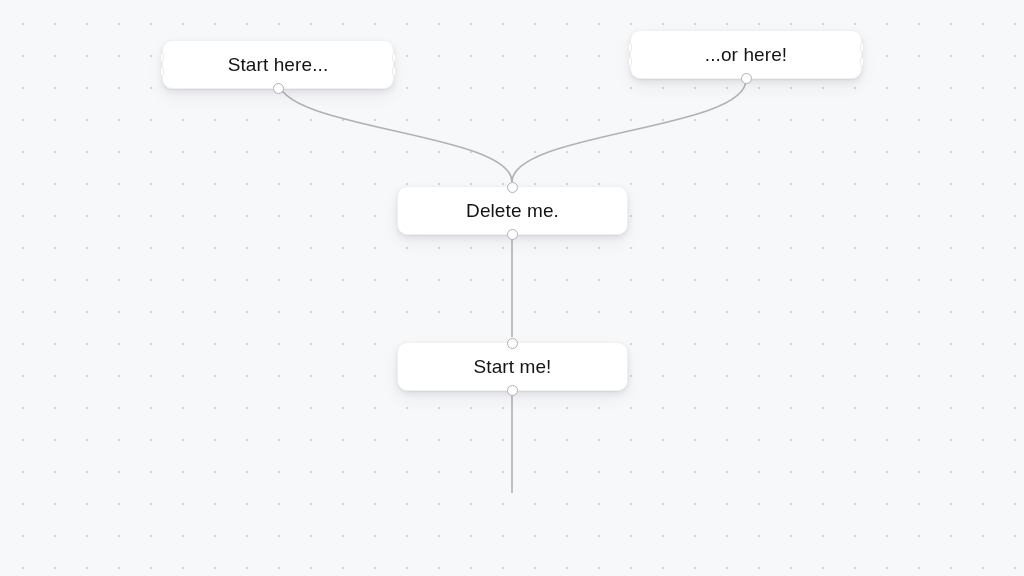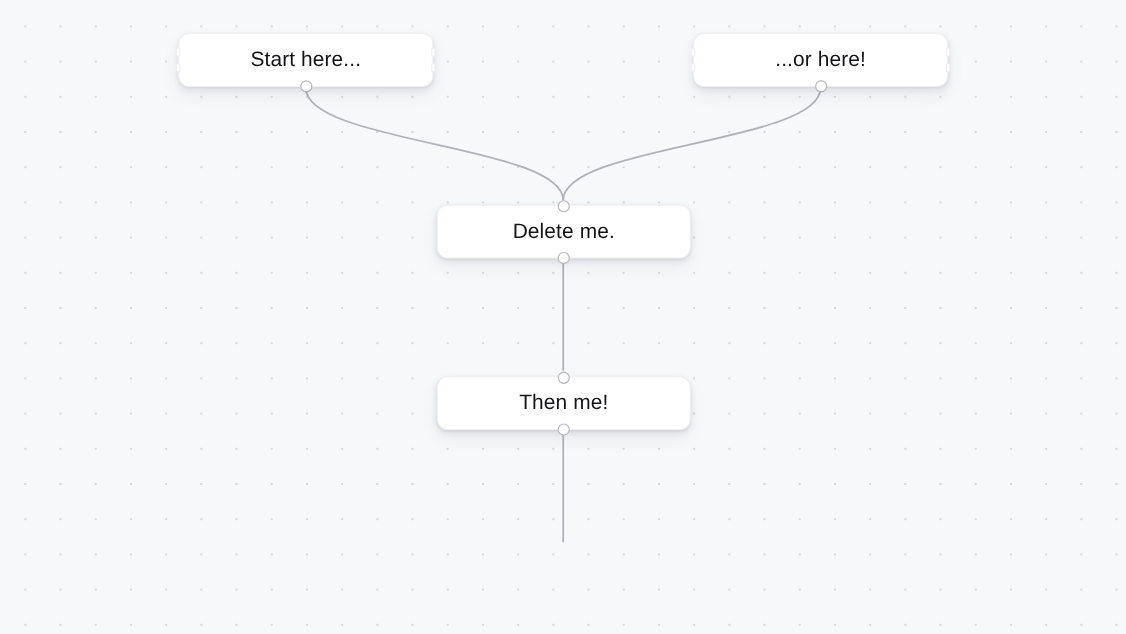--- a/index.html
+++ b/index.html
@@ -104,21 +104,21 @@
 
 <div id="canvas" style="background-color: rgb(247, 248, 250);">
 
   <svg id="edge-layer" viewBox="0 0 1024 576" xmlns="http://www.w3.org/2000/svg">
     <path class="edge-path" d="M 278,80 C 278,130 512,132 512,182"></path>
     <path class="edge-path" d="M 746,80 C 746,130 512,132 512,182"></path>
     <path class="edge-path" d="M 512,236 C 512,286 512,287 512,337"></path>
     <path class="edge-path" d="M 512,392 C 512,442 512,443 512,493"></path>
   </svg>
 
-  <div class="node" style="left:162px;top:30px;width:232px;height:49px;text-align:center;">
+  <div class="node" style="left:162px;top:40px;width:232px;height:49px;text-align:center;">
     <span class="node-label">Start here...</span>
     <span class="side-handle left upper"></span>
     <span class="side-handle left lower"></span>
     <span class="side-handle right upper"></span>
     <span class="side-handle right lower"></span>
     <span class="handle bottom"></span>
   </div>
 
   <div class="node" style="left:397px;top:186px;width:231px;height:49px;">
     <span class="node-label">Delete me.</span>
@@ -129,19 +129,19 @@
   <div class="node" style="left:630px;top:30px;width:232px;height:49px;">
     <span class="node-label">...or here!</span>
     <span class="side-handle left upper"></span>
     <span class="side-handle left lower"></span>
     <span class="side-handle right upper"></span>
     <span class="side-handle right lower"></span>
     <span class="handle bottom"></span>
   </div>
 
   <div class="node" style="left:397px;top:342px;width:231px;height:49px;">
-    <span class="node-label">Then me!</span>
+    <span class="node-label">Start me!</span>
     <span class="handle top"></span>
     <span class="handle bottom"></span>
   </div>
 
 
 </div>
 
 </body></html>

